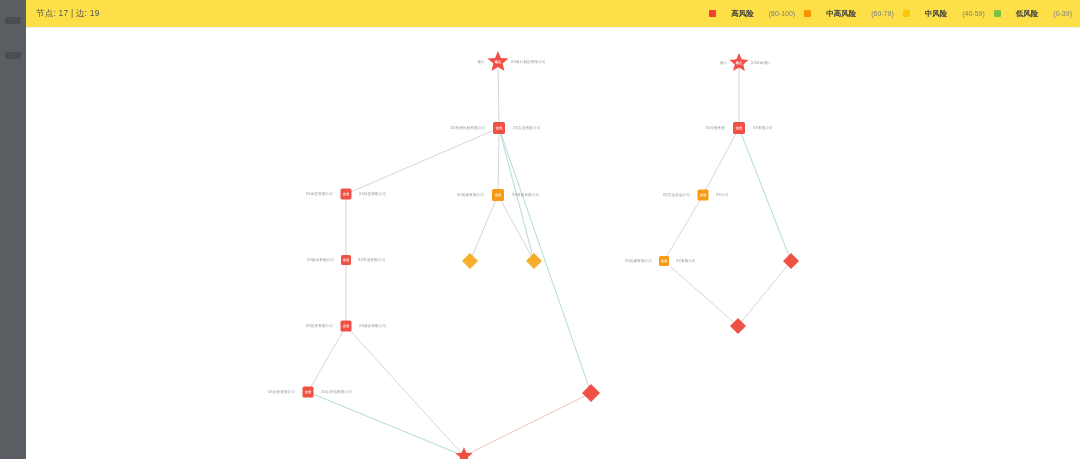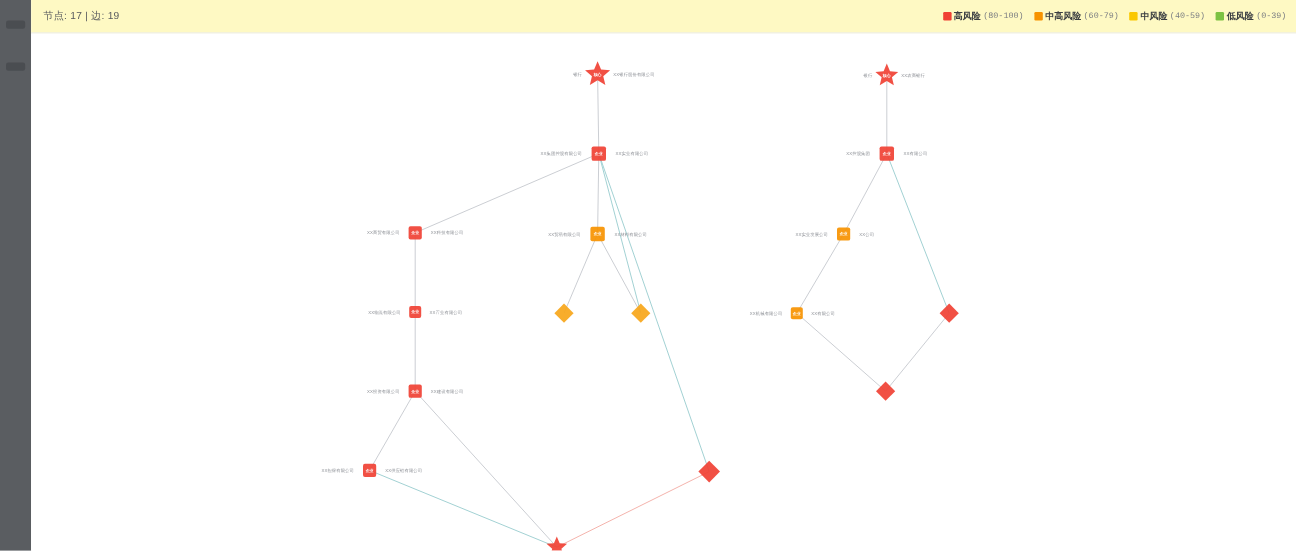--- a/index.html
+++ b/index.html
@@ -44,21 +44,21 @@
     background: #ffffff;
     display: flex;
     flex-direction: column;
   }
 
   
   .topbar {
     position: relative;
     height: 28px;
     flex: 0 0 28px;
-    background: #fef9c3;
+    background: #fde047;
     border-bottom: 1px solid #e9ebee;
     display: flex;
     align-items: center;
     padding: 0 10px;
   }
   .stats {
     font-size: 8.5px;
     color: #55585c;
     letter-spacing: .2px;
     white-space: nowrap;
@@ -68,23 +68,22 @@
     right: 8px;
     top: 50%;
     transform: translateY(-50%);
     display: flex;
     align-items: center;
     gap: 9px;
   }
   .legend-item {
     display: flex;
     align-items: center;
-    gap: 2px;
+    gap: 15px;
     white-space: nowrap;
-    font-family: Liberation Mono, monospace;
   }
   .legend-swatch {
     width: 7px; height: 7px;
     border-radius: 1px;
     display: inline-block;
   }
   .legend-label {
     font-size: 7.5px;
     color: #3a3d41;
     font-weight: bold;

